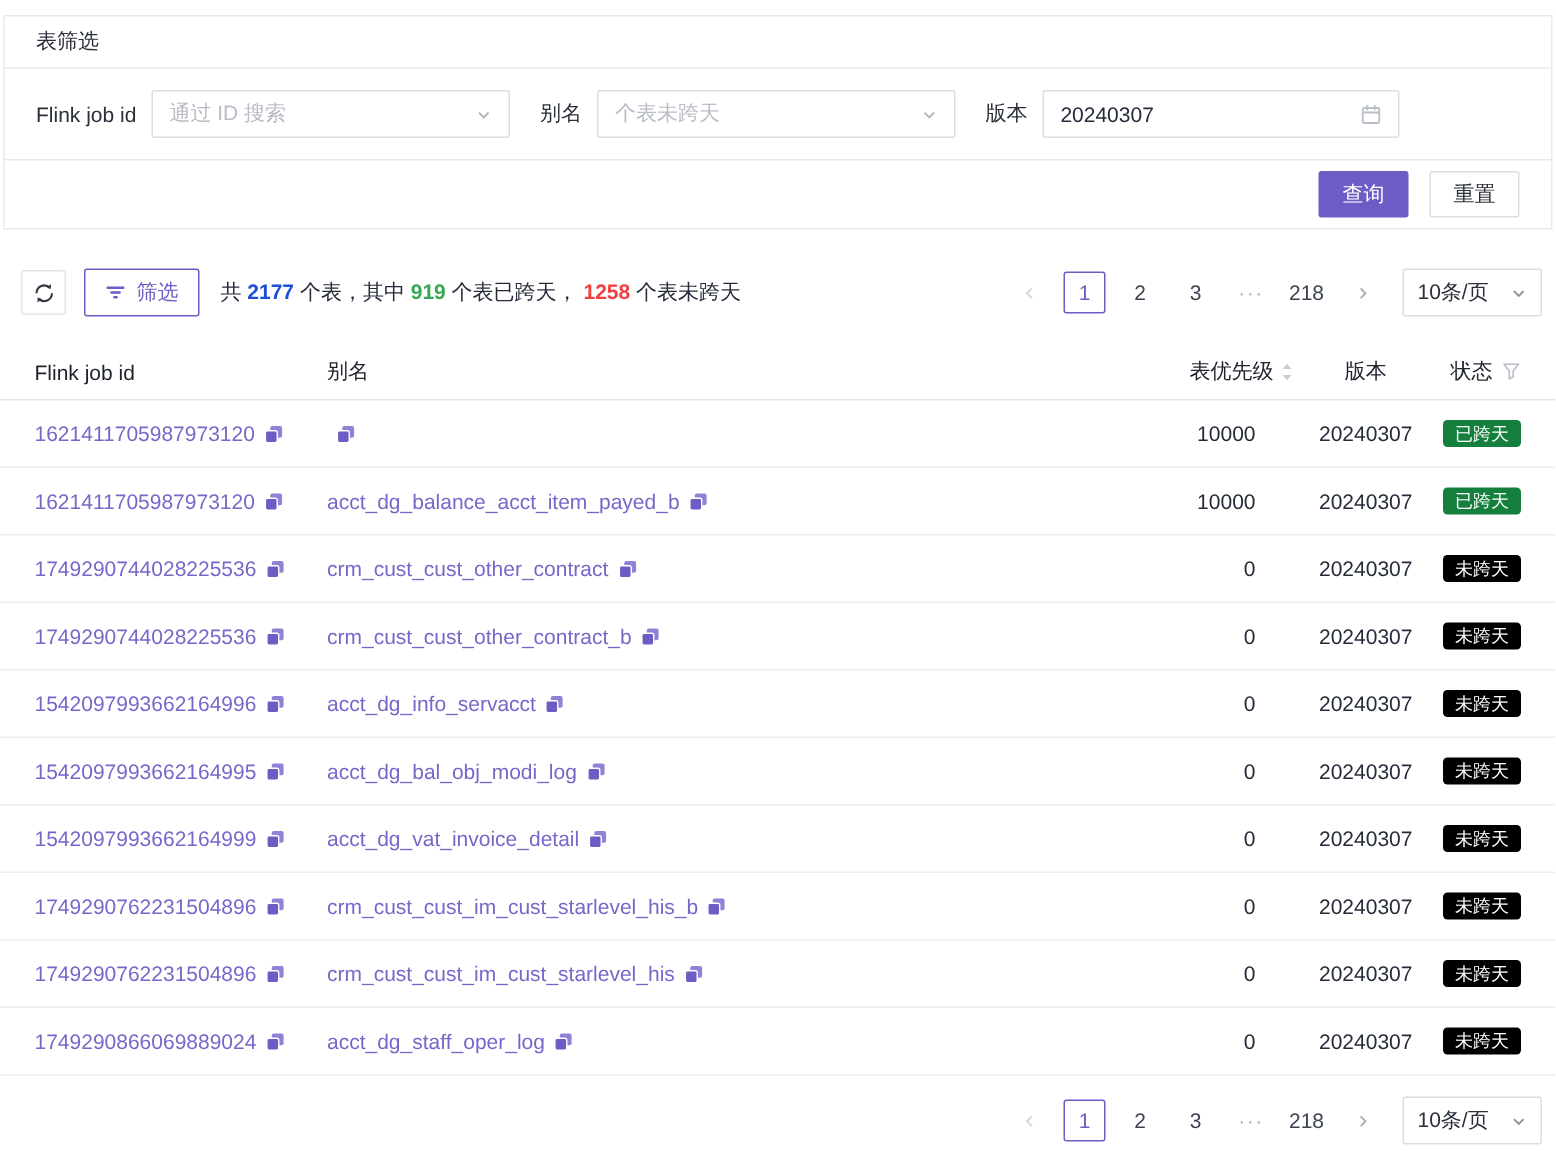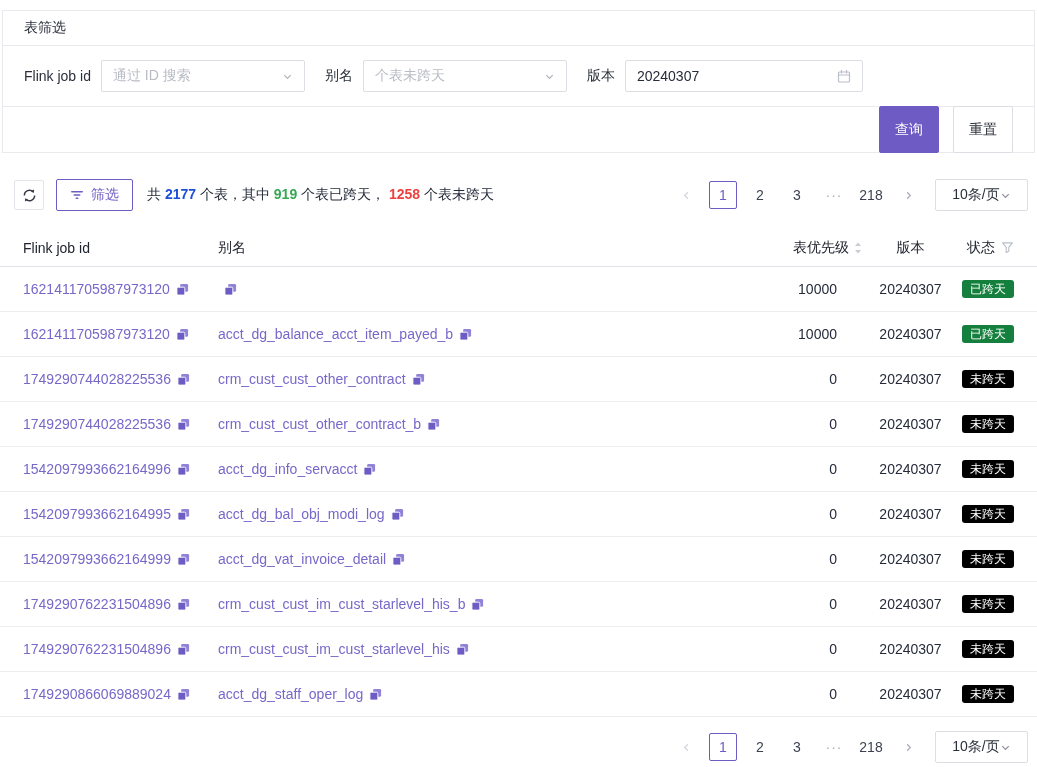--- a/index.html
+++ b/index.html
@@ -10,23 +10,23 @@
   
   .card { margin:10px 2px 0 2px; border:1px solid #e8eaee; }
   .card-title { padding:8px 21px; font-size:14px; color:#2a2f3a; border-bottom:1px solid #e8eaee;font-family:Liberation Serif, serif; }
   .filter-row { display:flex; align-items:center; padding:14px 21px; border-bottom:1px solid #e8eaee; gap:20px; }
   .field { display:flex; align-items:center; gap:10px; }
   .field-label { font-size:14px; color:#2a2f3a; white-space:nowrap; }
   .input-box { display:flex; align-items:center; justify-content:space-between;
                height:32px; border:1px solid #dcdee3; border-radius:2px; padding:0 11px; background:#fff; }
   .input-box .ph { font-size:14px; color:#b8bcc4; }
   .input-box .val { font-size:14px; color:#252b3a; }
-  .w240 { width:204px; } .w238 { width:238px; }
+  .w240 { width:239px; } .w238 { width:238px; }
   .card-footer { display:flex; justify-content:flex-end; align-items:center; gap:14px; padding:7px 21px; height:45px; }
-  .btn { height:47px; padding:0 15px; font-size:14px; border-radius:2px; cursor:pointer;
+  .btn { height:31px; padding:0 15px; font-size:14px; border-radius:2px; cursor:pointer;
          display:inline-flex; align-items:center; justify-content:center;font-family:Liberation Mono, monospace; }
   .btn-primary { background:#6e5bc4; color:#fff; border:1px solid #6e5bc4; }
   .btn-default { background:#fff; color:#2a2f3a; border:1px solid #dcdee3; }
 
   
   .toolbar { display:flex; align-items:center; margin-top:24px; padding:0 9px 0 14px; height:36px; }
   .icon-btn { width:30px; height:30px; border:1px solid #e3e5ea; border-radius:2px; background:#fff;
               display:flex; align-items:center; justify-content:center; cursor:pointer; }
   .btn-filter { margin-left:12px; height:32px; padding:0 13px; border:1px solid #6e5bc4; border-radius:2px;
                 background:#fff; color:#6e5bc4; font-size:14px; display:inline-flex; align-items:center; gap:7px; cursor:pointer; }
@@ -34,21 +34,21 @@
   .stats b { font-weight:700; }
   .st-blue { color:#1d4ed8; } .st-green { color:#35a853; } .st-red { color:#ef3f3f; }
 
   
   .pager { display:flex; align-items:center; gap:9px; margin-left:auto; }
   .pg-item { min-width:28px; height:28px; display:inline-flex; align-items:center; justify-content:center;
              font-size:14px; color:#3c4350; border-radius:2px; cursor:pointer; background:#fff; }
   .pg-active { border:1px solid #6e5bc4; color:#6e5bc4; }
   .pg-ellipsis { color:#a9aeb8; letter-spacing:1px; cursor:default; }
   .pg-arrow { cursor:pointer; }
-  .pagesize { display:flex; align-items:center; justify-content:center; width:93px; height:32px;
+  .pagesize { display:flex; align-items:center; justify-content:space-between; width:93px; height:32px;
               border:1px solid #dcdee3; border-radius:2px; padding:0 9px; font-size:14px; color:#2a2f3a;
               margin-left:4px; cursor:pointer; background:#fff; }
 
   
   .table { margin-top:16px; }
   .thead, .trow { display:flex; align-items:center; padding:0 23px; }
   .thead { height:38px; border-bottom:1px solid #e1e3e8; font-size:14px; color:#20242e; font-weight:500; }
   .trow { height:45px; border-bottom:1px solid #ededf0; font-size:14px; }
   .cell { display:flex; align-items:center; }
   .col-jobid { width:195px; }

